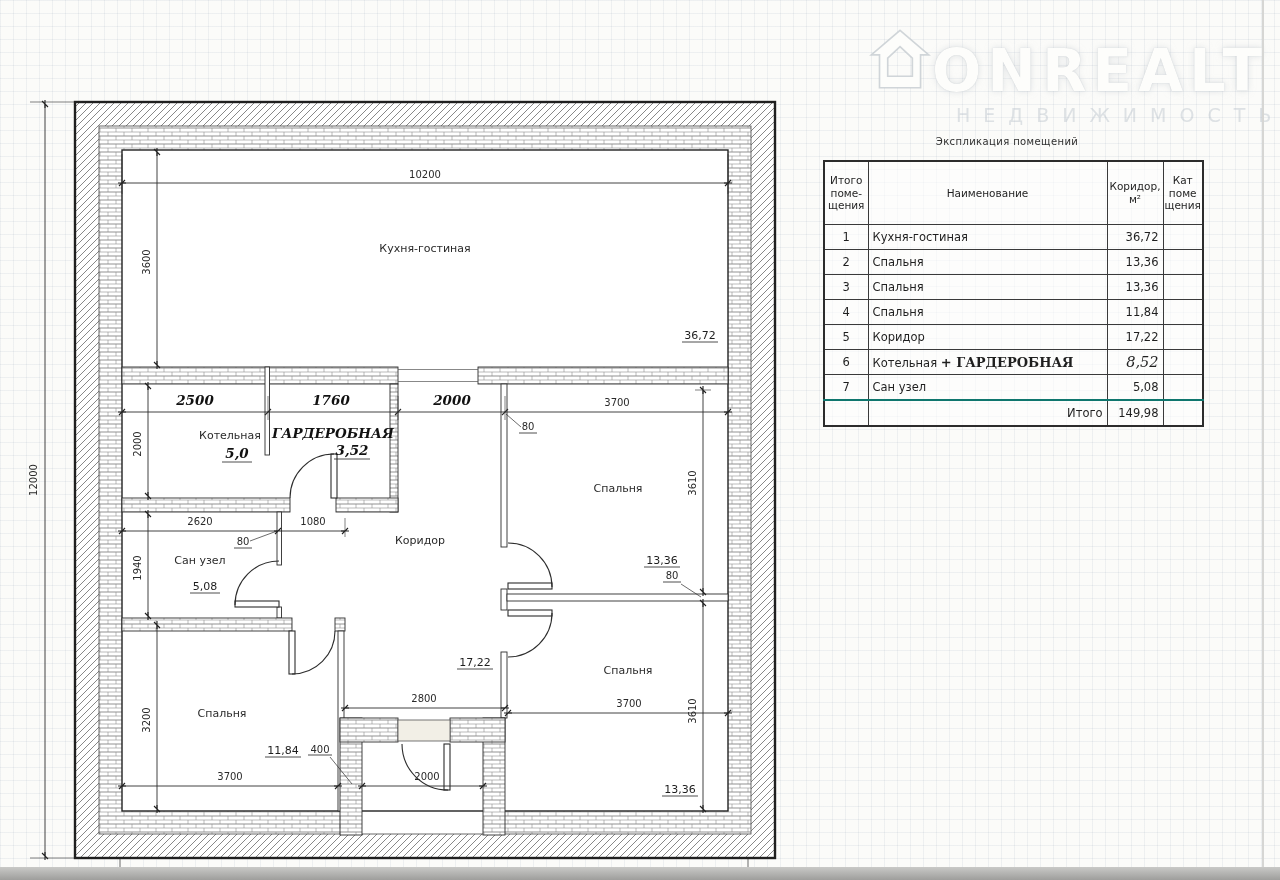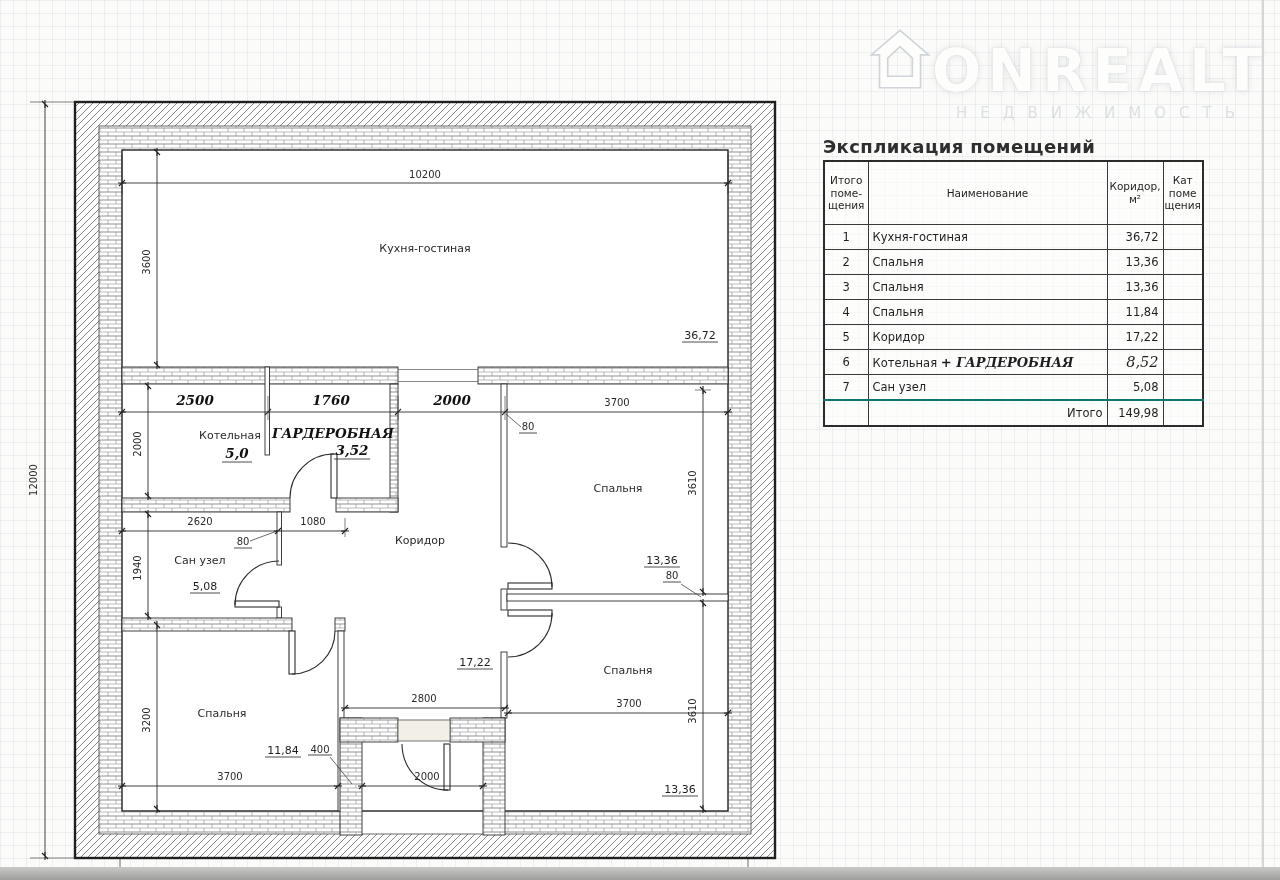--- a/index.html
+++ b/index.html
@@ -15,42 +15,42 @@
   }
   
   .watermark{position:absolute;left:868px;top:18px;width:400px;height:110px;pointer-events:none;}
   .wm-row{display:flex;align-items:flex-end;}
   .wm-brand{
     font-size:58px;font-weight:bold;letter-spacing:6px;color:#fdfdfb;
     text-shadow:0 0 1px rgba(185,192,198,0.9),0 0 7px rgba(200,206,212,0.55);
     line-height:1;
   }
   .wm-sub{
-    margin-top:4px;margin-left:88px;font-size:15px;letter-spacing:13px;
+    margin-top:4px;margin-left:88px;font-size:19px;letter-spacing:13px;
     color:rgba(185,194,202,0.45);white-space:nowrap;
   }
   
   .expl-title{
-    position:absolute;left:823px;top:136px;width:368px;text-align:left;
-    font-size:18px;color:#2e2e2e;letter-spacing:0.4px;font-weight:bold;
+    position:absolute;left:823px;top:136px;width:368px;text-align:center;
+    font-size:10px;color:#2e2e2e;letter-spacing:0.4px;
   }
   table.expl{
     position:absolute;left:823px;top:160px;border-collapse:collapse;
     font-size:11.5px;color:#1f1f1f;table-layout:fixed;background:rgba(255,255,255,0.55);
   }
   table.expl, table.expl td, table.expl th{border:1px solid #3a3a3a;}
   table.expl{border:2px solid #2c2c2c;}
   table.expl th{
     font-weight:normal;font-size:10.5px;white-space:pre-line;text-align:center;
     vertical-align:middle;line-height:1.2;padding:3px 1px;height:56px;
   }
   table.expl td{height:24px;padding:0 4px;overflow:hidden;white-space:nowrap;}
   td.c{text-align:center;}
   td.r{text-align:right;}
-  .hand{font-family:"DejaVu Serif",serif;font-style:italic;font-weight:bold;}
+  .hand{font-family:"DejaVu Serif",serif;font-weight:bold;}
   td .hand{font-size:13px;}
   td.area-hand{font-family:"DejaVu Serif",serif;font-style:italic;font-weight:normal;font-size:14.5px;}
   tr.total-row td{border-top:2px solid #0f766e;}
   
   .plan{position:absolute;left:0;top:0;}
   .lbl{font-size:11px;fill:#2a2a2a;}
   .dim{font-size:10px;fill:#2a2a2a;}
   .area{font-size:11px;fill:#1d1d1d;}
   .hnd{font-family:"DejaVu Serif",serif;font-style:italic;font-weight:bold;font-size:13.5px;fill:#111;}
   

